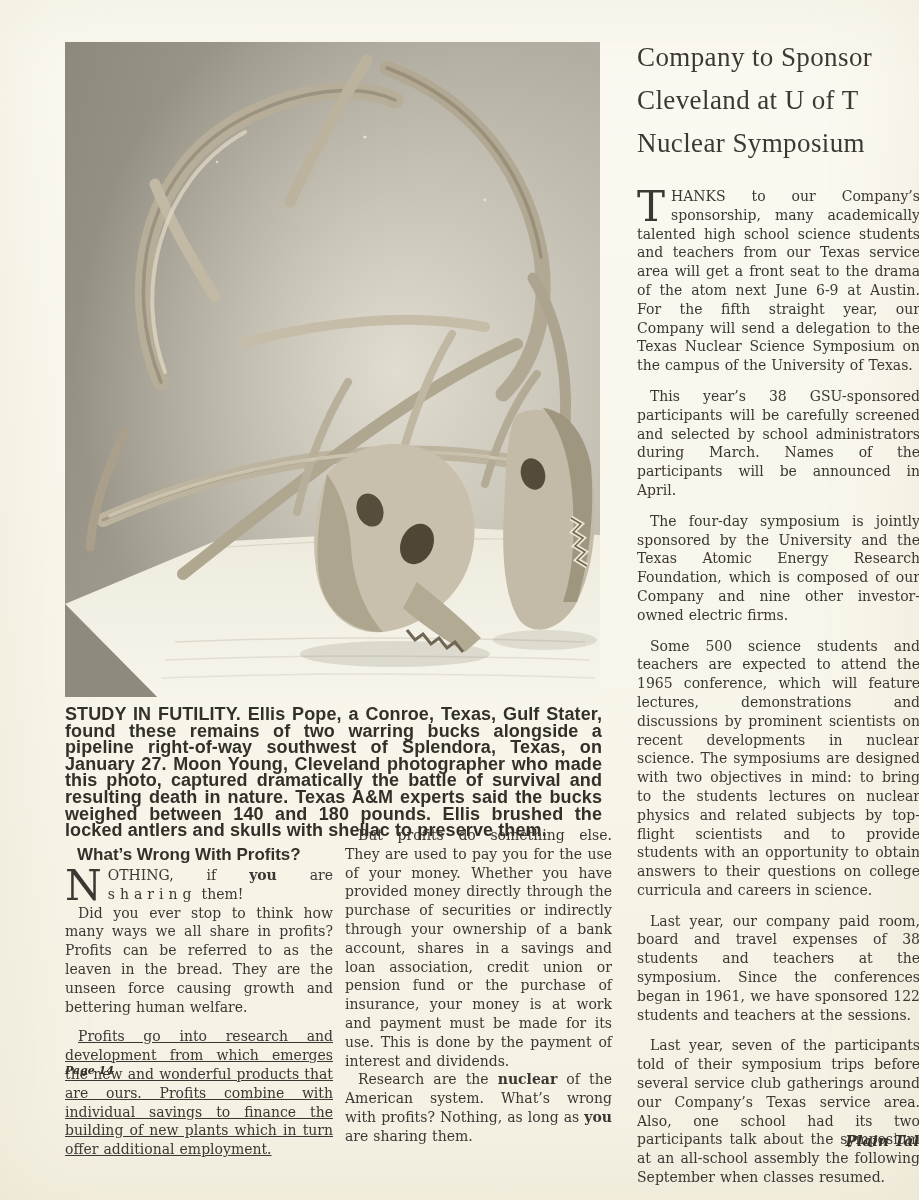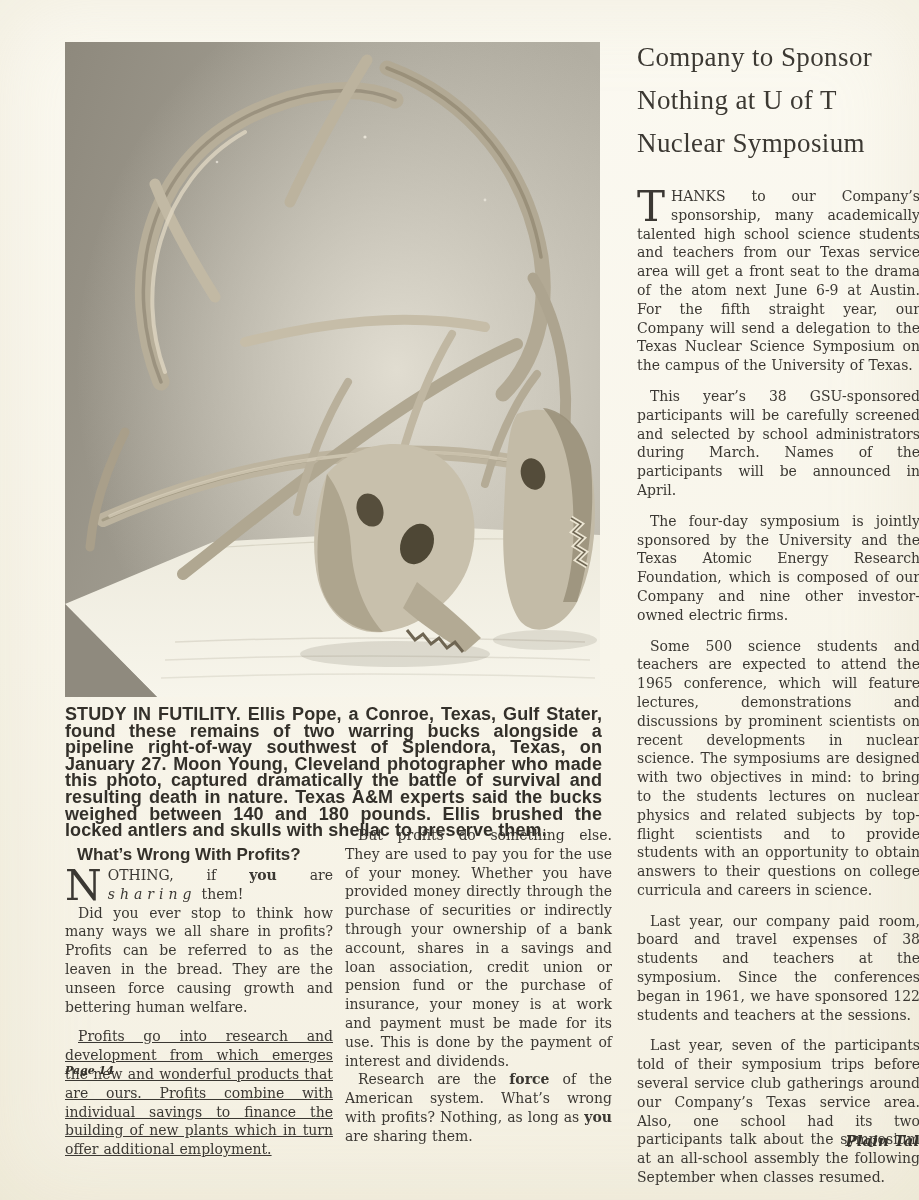--- a/index.html
+++ b/index.html
@@ -26,21 +26,21 @@
   .col{position:absolute;font-size:14px;line-height:18.8px;text-align:justify;word-spacing:.6px;}
   .col p{margin:0;}
   .col1{left:65px;top:866px;width:268px;}
   .col2{left:345px;top:826px;width:267px;}
   .col1 .gap{margin-top:11px;text-decoration:underline;}
   .indent{text-indent:13px;}
   .dc{
     float:left;font-family:"DejaVu Serif",serif;font-size:42px;line-height:33px;
     padding:3px 6px 0 0;color:#3b3833;
   }
-  .spaced{letter-spacing:5px;font-style:italic;}
+  .spaced{letter-spacing:5px;}
   b{font-weight:700;}
   .nuclear{position:absolute;left:625px;top:36px;width:283px;margin-left:12px;}
   .nuclear-title{margin:0 0 22px 0;font-family:"Liberation Serif",serif;font-weight:400;
     font-size:27px;line-height:43px;color:#3c3933;letter-spacing:.4px;}
   .nuclear-title .tl{display:block;}
   .nuclear p{margin:0 0 12px 0;font-size:14px;line-height:18.8px;text-align:justify;word-spacing:.6px;}
   .footer-left{position:absolute;left:65px;top:1064px;
     font-family:"DejaVu Serif",serif;font-weight:700;font-style:italic;font-size:11px;color:#34312b;}
   .footer-right{position:absolute;left:700px;top:1132px;width:238px;text-align:right;
     font-family:"DejaVu Serif",serif;font-weight:700;font-style:italic;font-size:15px;color:#34312b;}
@@ -137,28 +137,28 @@
     <p class="body">
       <span class="dc">N</span><span>OTHING, if </span><b>you</b><span> are </span><span class="spaced">sharing</span><span> them!</span>
     </p>
     <p class="indent">Did you ever stop to think how many ways we all share in profits?  Profits can be referred to as the leaven in the bread.  They are the unseen force causing growth and bettering human welfare.</p>
     <p class="indent gap">Profits go into research and development from which emerges the new and wonderful products that are ours.  Profits combine with individual savings to finance the building of new plants which in turn offer additional employment.</p>
   </div>
 
   <div class="col col2">
     <p class="indent">But profits do something else.  They are used to pay you for the use of your money.  Whether you have provided money directly through the purchase of securities or indirectly through your ownership of a bank account, shares in a savings and loan association, credit union or pension fund or the purchase of insurance, your money is at work and payment must be made for its use.  This is done by the payment of interest and dividends.</p>
     <p class="indent">
-      <span>Research are the </span><b>force</b><span> of the American system.  What’s wrong with profits? Nothing, as long as </span><b>you</b><span> are sharing them.</span>
+      <span>Research are the </span><b>nuclear</b><span> of the American system.  What’s wrong with profits? Nothing, as long as </span><b>you</b><span> are sharing them.</span>
     </p>
   </div>
 
   <div class="nuclear">
     <h1 class="nuclear-title">
       <span class="tl">Company to Sponsor</span>
-      <span class="tl">Nothing at U of T</span>
+      <span class="tl">Cleveland at U of T</span>
       <span class="tl">Nuclear Symposium</span>
     </h1>
     <p>
       <span class="dc">T</span><span>HANKS to our Company’s sponsorship, many academically talented high school science students and teachers from our Texas service area will get a front seat to the drama of the atom next June 6-9 at Austin. For the fifth straight year, our Company will send a delegation to the Texas Nuclear Science Symposium on the campus of the University of Texas.</span>
     </p>
     <p class="indent">This year’s 38 GSU-sponsored participants will be carefully screened and selected by school administrators during March.  Names of the participants will be announced in April.</p>
     <p class="indent">The four-day symposium is jointly sponsored by the University and the Texas Atomic Energy Research Foundation, which is composed of our Company and nine other investor-owned electric firms.</p>
     <p class="indent">Some 500 science students and teachers are expected to attend the 1965 conference, which will feature lectures, demonstrations and discussions by prominent scientists on recent developments in nuclear science.  The symposiums are designed with two objectives in mind:  to bring to the students lectures on nuclear physics and related subjects by top-flight scientists and to provide students with an opportunity to obtain answers to their questions on college curricula and careers in science.</p>
     <p class="indent">Last year, our company paid room, board and travel expenses of 38 students and teachers at the symposium. Since the conferences began in 1961, we have sponsored 122 students and teachers at the sessions.</p>
     <p class="indent">Last year, seven of the participants told of their symposium trips before several service club gatherings around our Company’s Texas service area. Also, one school had its two participants talk about the symposium at an all-school assembly the following September when classes resumed.</p>

